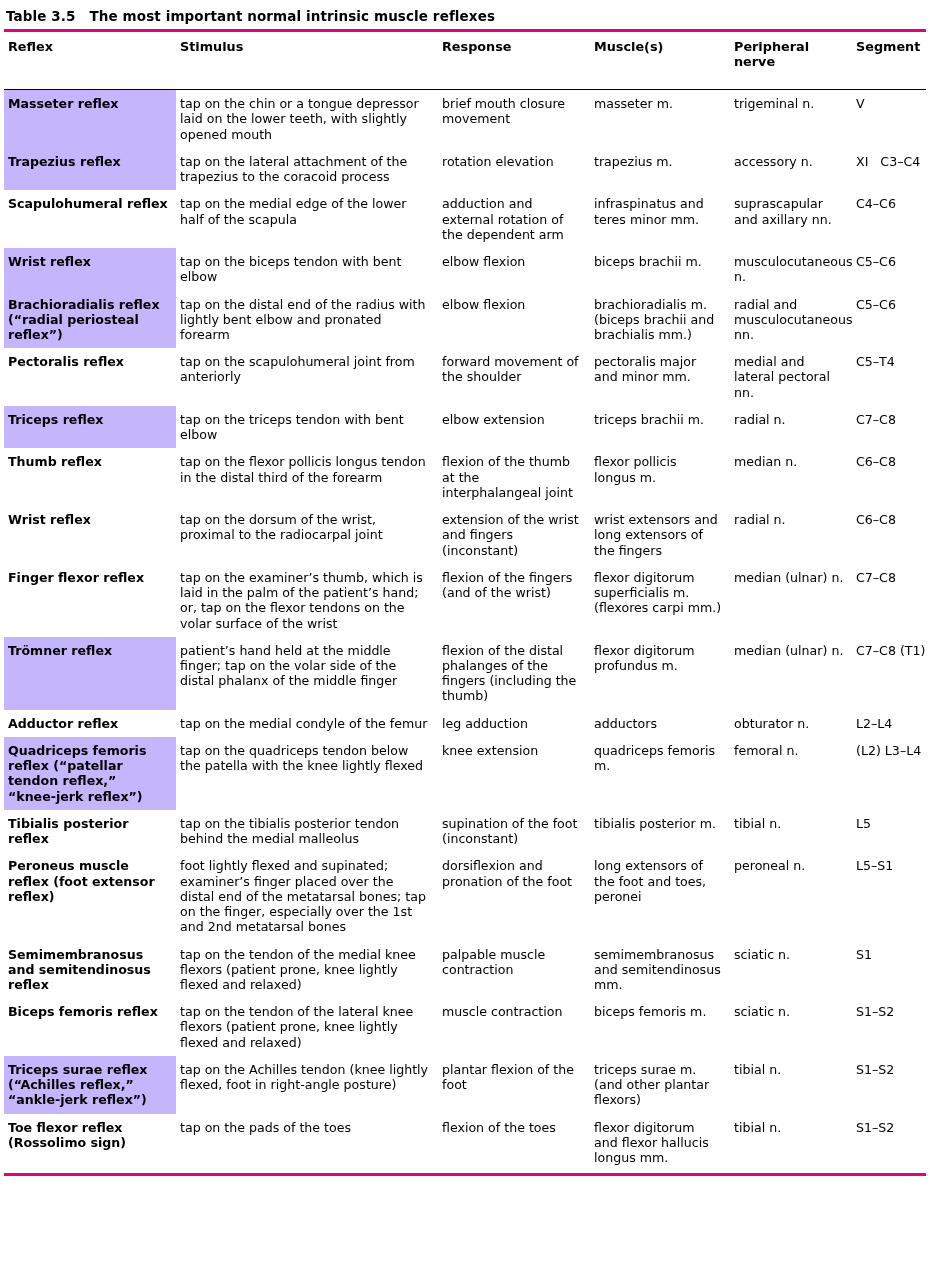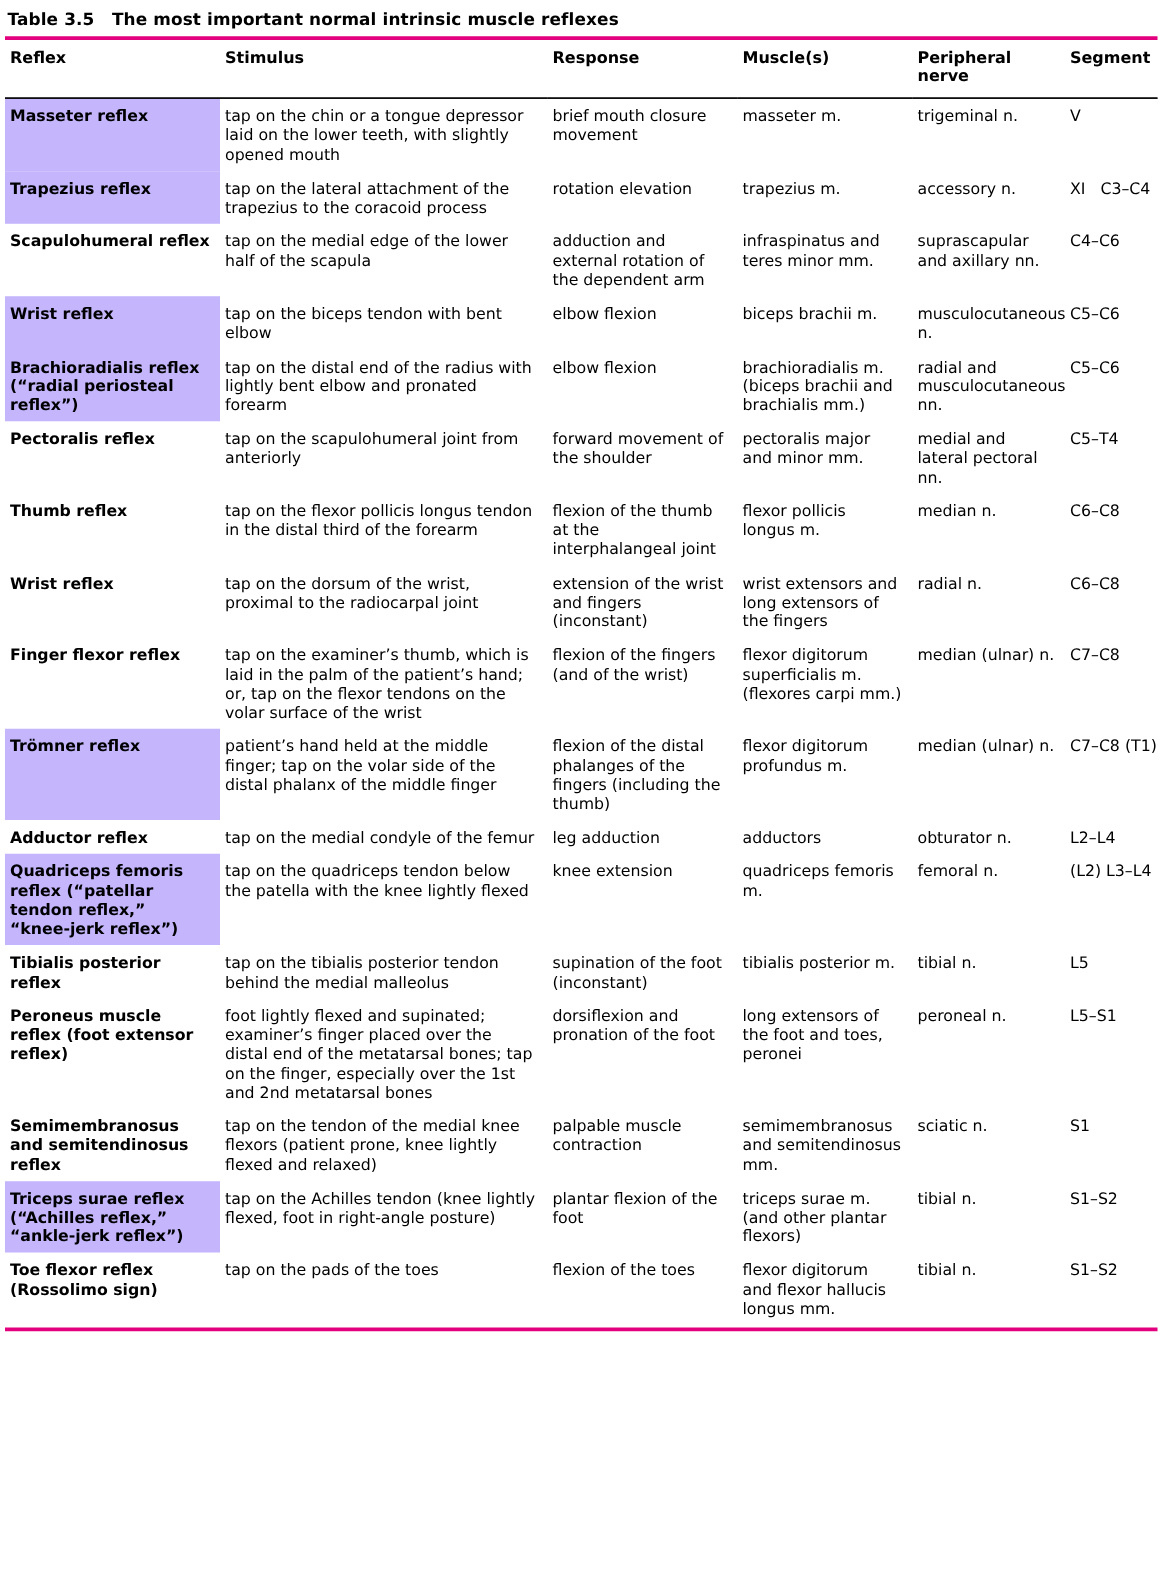--- a/index.html
+++ b/index.html
@@ -48,21 +48,21 @@
     border-collapse: collapse;
     width: 922px;
     table-layout: fixed;
     font-size: 12.6px;
   }
   table.reflex-table th {
     text-align: left;
     vertical-align: top;
     font-weight: bold;
     font-size: 12.8px;
-    padding: 7px 8px 9px 4px;
+    padding: 7px 8px 20px 4px;
     border-bottom: 1.2px solid #000;
     line-height: 1.18;
   }
   table.reflex-table td {
     vertical-align: top;
     padding: 6px 8px 6px 4px;
     line-height: 1.21;
   }
   td.reflex-name {
     font-weight: bold;
@@ -154,20 +154,28 @@
           <td class="seg-split">C5–C6</td>
         </tr>
         <tr>
           <td class="reflex-name">Pectoralis reflex</td>
           <td>tap on the scapulohumeral joint from anteriorly</td>
           <td>forward movement of the shoulder</td>
           <td>pectoralis major and minor mm.</td>
           <td>medial and lateral pectoral nn.</td>
           <td class="seg-split">C5–T4</td>
         </tr>
+        <tr class="shaded">
+          <td class="reflex-name">Triceps reflex</td>
+          <td>tap on the triceps tendon with bent elbow</td>
+          <td>elbow extension</td>
+          <td>triceps brachii m.</td>
+          <td>radial n.</td>
+          <td class="seg-split">C7–C8</td>
+        </tr>
         <tr>
           <td class="reflex-name">Thumb reflex</td>
           <td>tap on the flexor pollicis longus tendon in the distal third of the forearm</td>
           <td>flexion of the thumb at the interphalangeal joint</td>
           <td>flexor pollicis longus m.</td>
           <td>median n.</td>
           <td class="seg-split">C6–C8</td>
         </tr>
         <tr>
           <td class="reflex-name">Wrist reflex</td>
@@ -226,20 +234,28 @@
           <td class="seg-split">L5–S1</td>
         </tr>
         <tr>
           <td class="reflex-name">Semimembranosus and semitendinosus reflex</td>
           <td>tap on the tendon of the medial knee flexors (patient prone, knee lightly flexed and relaxed)</td>
           <td>palpable muscle contraction</td>
           <td>semimembranosus and semitendinosus mm.</td>
           <td>sciatic n.</td>
           <td class="seg-split">S1</td>
         </tr>
+        <tr>
+          <td class="reflex-name">Biceps femoris reflex</td>
+          <td>tap on the tendon of the lateral knee flexors (patient prone, knee lightly flexed and relaxed)</td>
+          <td>muscle contraction</td>
+          <td>biceps femoris m.</td>
+          <td>sciatic n.</td>
+          <td class="seg-split">S1–S2</td>
+        </tr>
         <tr class="shaded">
           <td class="reflex-name">Triceps surae reflex (“Achilles reflex,” “ankle-jerk reflex”)</td>
           <td>tap on the Achilles tendon (knee lightly flexed, foot in right-angle posture)</td>
           <td>plantar flexion of the foot</td>
           <td>triceps surae m. (and other plantar flexors)</td>
           <td>tibial n.</td>
           <td class="seg-split">S1–S2</td>
         </tr>
         <tr>
           <td class="reflex-name">Toe flexor reflex (Rossolimo sign)</td>

